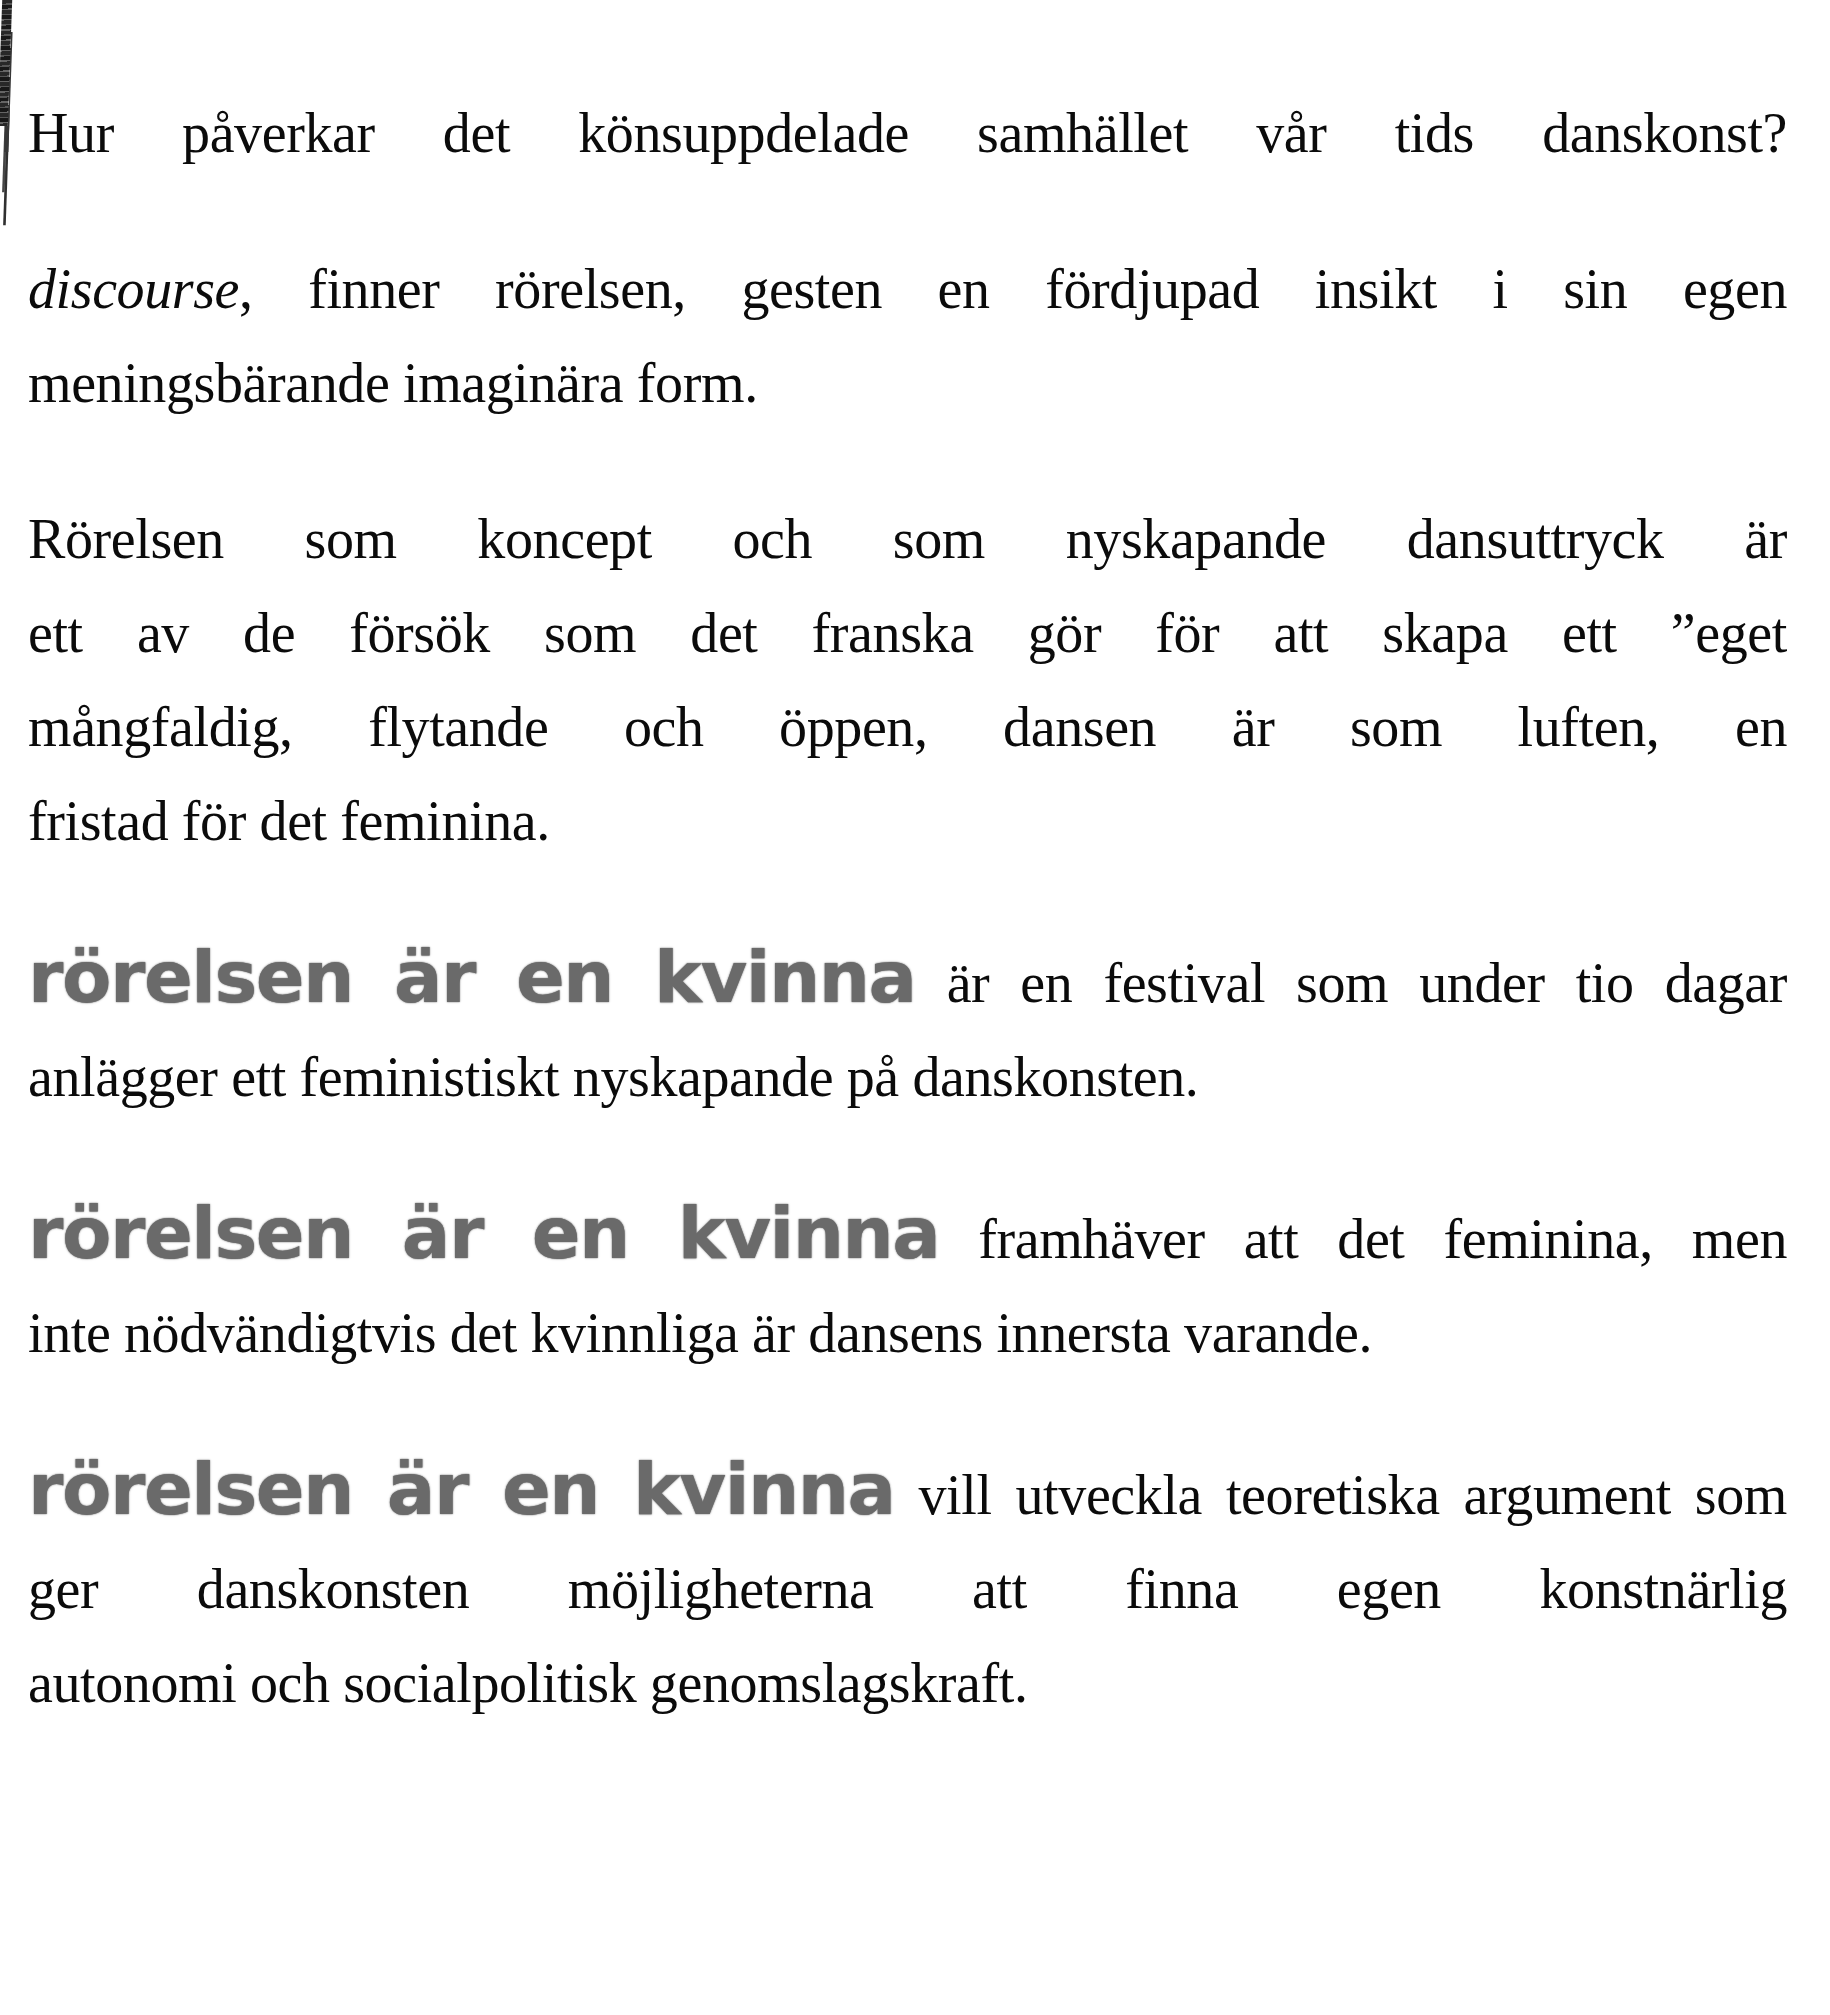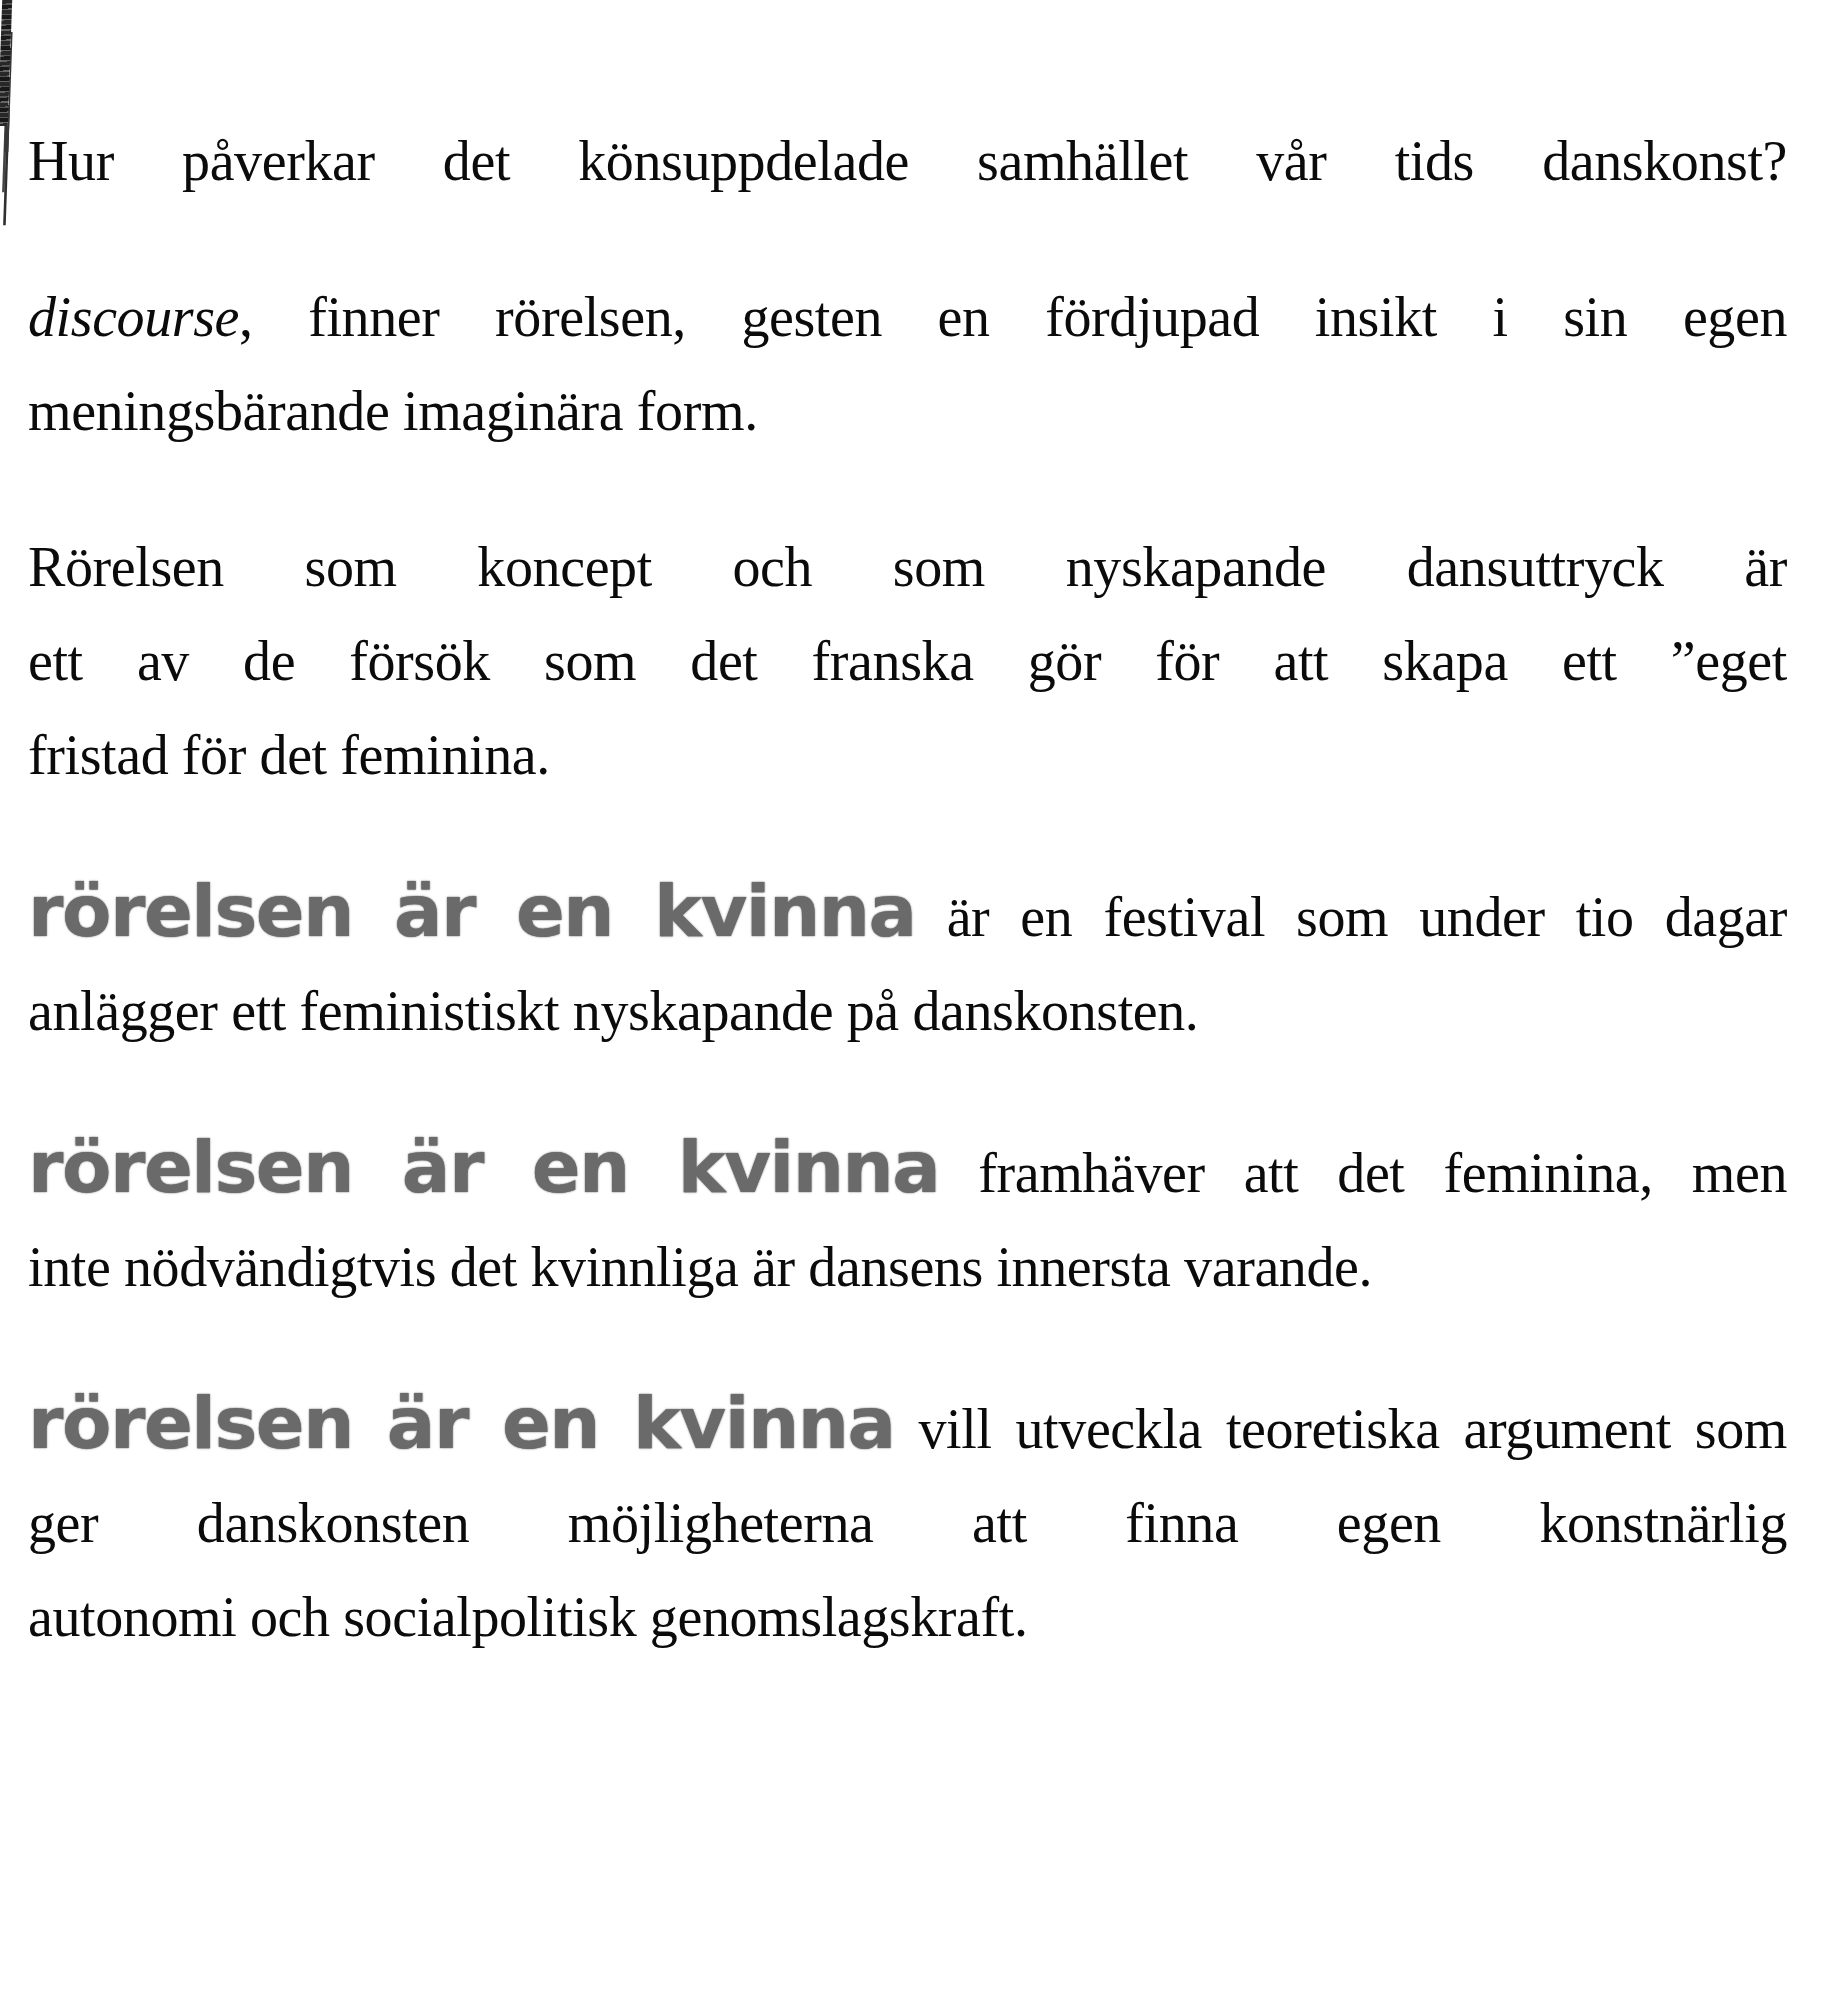--- a/index.html
+++ b/index.html
@@ -8,21 +8,21 @@
     height: 2015px;
     background: #ffffff;
     position: relative;
     overflow: hidden;
     font-family: "Liberation Serif", "DejaVu Serif", serif;
     color: #0b0b0b;
   }
   .page {
     position: absolute;
     inset: 0;
-    padding: 114px 43px 0 28px;
+    padding: 86px 43px 0 28px;
     box-sizing: border-box;
   }
   .para {
     margin: 0 0 62px 0;
     font-size: 56px;
     line-height: 94px;
     letter-spacing: -0.4px;
   }
   .para:last-child { margin-bottom: 0; }
   .ln { display: block; white-space: normal; }
@@ -63,20 +63,21 @@
   </p>
 
   <p class="para">
     <span class="ln j"><em class="it">discourse</em><span>, finner rörelsen, gesten en fördjupad insikt i sin egen</span></span>
     <span class="ln">meningsbärande imaginära form.</span>
   </p>
 
   <p class="para">
     <span class="ln j">Rörelsen som koncept och som nyskapande dansuttryck är</span>
     <span class="ln j">ett av de försök som det franska gör för att skapa ett ”eget</span>
+    <span class="ln j">mångfaldig, flytande och öppen, dansen är som luften, en</span>
     <span class="ln">fristad för det feminina.</span>
   </p>
 
   <p class="para">
     <span class="ln j"><span class="logo">rörelsen är en kvinna</span><span> är en festival som under tio dagar</span></span>
     <span class="ln">anlägger ett feministiskt nyskapande på danskonsten.</span>
   </p>
 
   <p class="para">
     <span class="ln j"><span class="logo">rörelsen är en kvinna</span><span> framhäver att det feminina, men</span></span>

